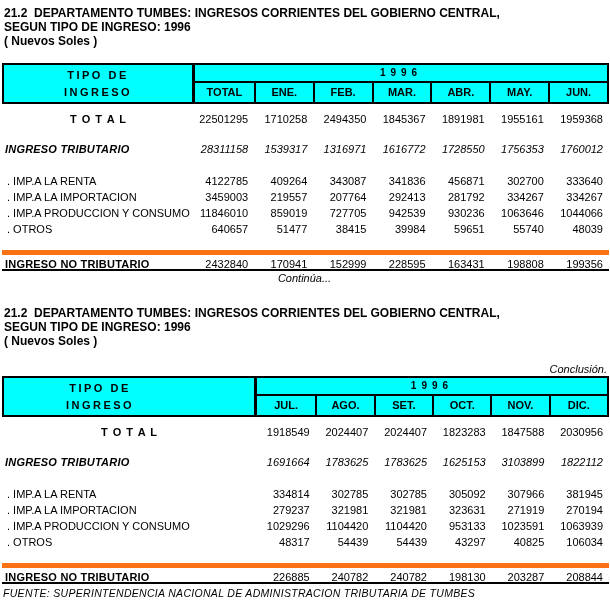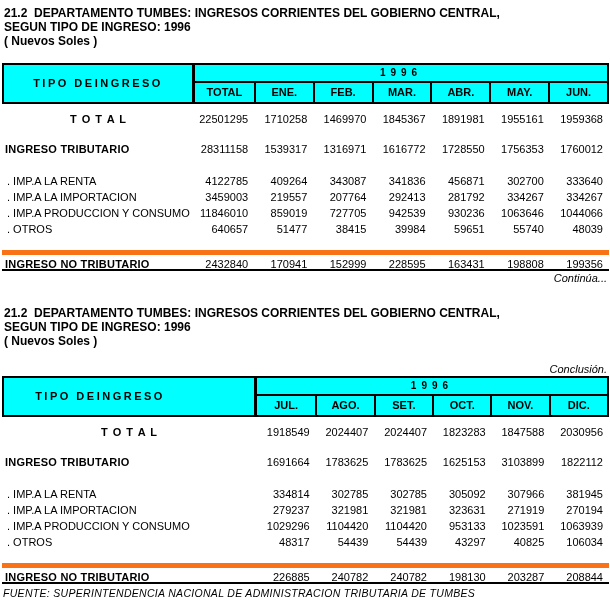--- a/index.html
+++ b/index.html
@@ -22,21 +22,21 @@
   .thead {
     display: grid;
     grid-template-rows: 18px 19px;
     border: 2px solid #000;
     background: var(--header-bg, #00ffff);
     width: 607px;
   }
   .hcol1 {
     grid-row: 1 / 3; grid-column: 1;
     border-right: 3px solid #000;
-    display: flex; flex-direction: row; justify-content: center; align-items: center;
+    display: flex; flex-direction: column; justify-content: center; align-items: center;
     font-weight: bold; font-size: 11px; letter-spacing: 2.5px;
   }
   .hcol1 div { line-height: 17px; white-space: pre; }
   .tbl2 .hcol1 { padding-right: 58px; }
   .hyear {
     grid-row: 1;
     border-bottom: 2px solid #000;
     text-align: center; line-height: 15px;
     font-weight: bold; font-size: 10px; letter-spacing: 5px;
   }
@@ -47,36 +47,36 @@
     border-left: 2px solid #000;
   }
   .hmonth.first { border-left: none; }
 
   .tbody { padding-top: 7px; width: 607px; }
   .row { display: grid; font-size: 11px; height: 16px; line-height: 16px; }
   .row .label { padding-left: 3px; white-space: pre; }
   .row .num { text-align: right; padding-right: 6px; white-space: pre; }
   .row.total { margin-bottom: 14px; }
   .row.total .label { text-align: center; font-weight: bold; padding-left: 0; letter-spacing: 1px; }
-  .row.bold { margin-bottom: 16px; }
+  .row.bold { margin-bottom: 16px; font-style: italic; }
   .row.bold .label { font-weight: bold; letter-spacing: 0.2px; }
   .row.sub .label { padding-left: 5px; }
   .row.last {
     margin-top: 13px;
     border-top: 5px solid #f97316;
     border-bottom: 2px solid #000;
     height: 21px; line-height: 19px;
   }
   .row.last .label { font-weight: bold; letter-spacing: 0.2px; }
 
   .note {
     font-style: italic; font-size: 11px; line-height: 13px;
     text-align: right; padding-right: 2px;
   }
-  .post-note { margin-top: 1px; }
+  .post-note { margin-top: 1px; text-align: center; }
   .pre-note { margin-top: 12px; }
   .section2 { margin-top: 21px; }
   .source {
     font-style: italic; font-size: 10.5px; line-height: 12px;
     margin-top: 3px; margin-left: 1px; letter-spacing: 0.3px;
   }
 </style>
 </head>
 <body>
 
@@ -100,21 +100,21 @@
           <div class="hmonth">MAR.</div>
           <div class="hmonth">ABR.</div>
           <div class="hmonth">MAY.</div>
           <div class="hmonth">JUN.</div>
         </div>
       <div class="tbody">
           <div class="row total" style="grid-template-columns: 193px repeat(7, 1fr);">
             <div class="label">T O T A L</div>
             <div class="num">22501295</div>
             <div class="num">1710258</div>
-            <div class="num">1469970</div>
+            <div class="num">2494350</div>
             <div class="num">1845367</div>
             <div class="num">1891981</div>
             <div class="num">1955161</div>
             <div class="num">1959368</div>
           </div>
           <div class="row bold" style="grid-template-columns: 193px repeat(7, 1fr);">
             <div class="label">INGRESO TRIBUTARIO</div>
             <div class="num">28311158</div>
             <div class="num">1539317</div>
             <div class="num">1316971</div>

